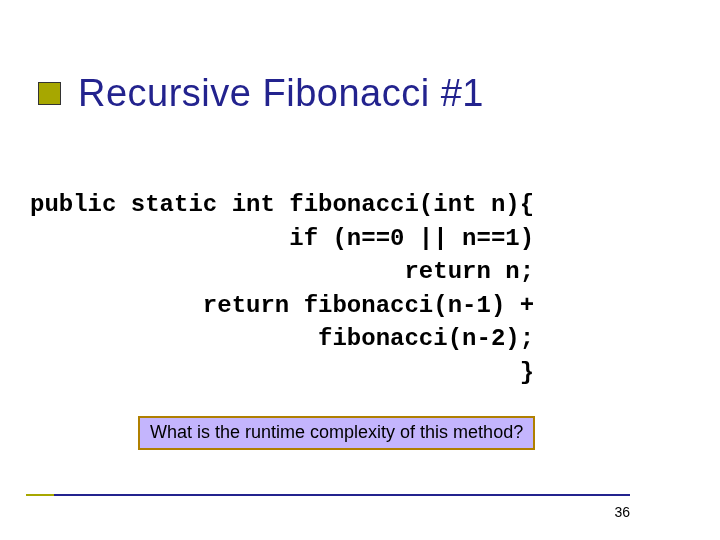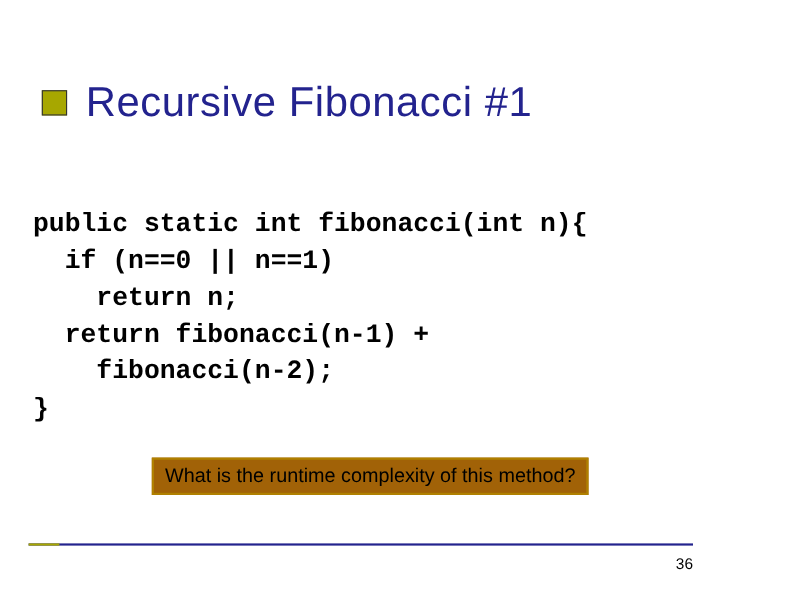--- a/index.html
+++ b/index.html
@@ -42,27 +42,28 @@
   .code {
     position: absolute;
     left: 30px;
     top: 188px;
     font-family: "Courier New", Courier, monospace;
     font-size: 24px;
     font-weight: bold;
     color: #000;
     line-height: 1.4;
     white-space: pre;
+    text-align: right;
   }
   .callout {
     position: absolute;
     left: 138px;
     top: 416px;
     border: 2px solid #b08000;
-    background: #a16207;
+    background: #c4b5fd;
     padding: 4px 10px 5px 10px;
     font-family: Arial, Helvetica, sans-serif;
     font-size: 18px;
     color: #000;
   }
   .footer-line {
     position: absolute;
     left: 26px;
     right: 26px;
     top: 494px;

